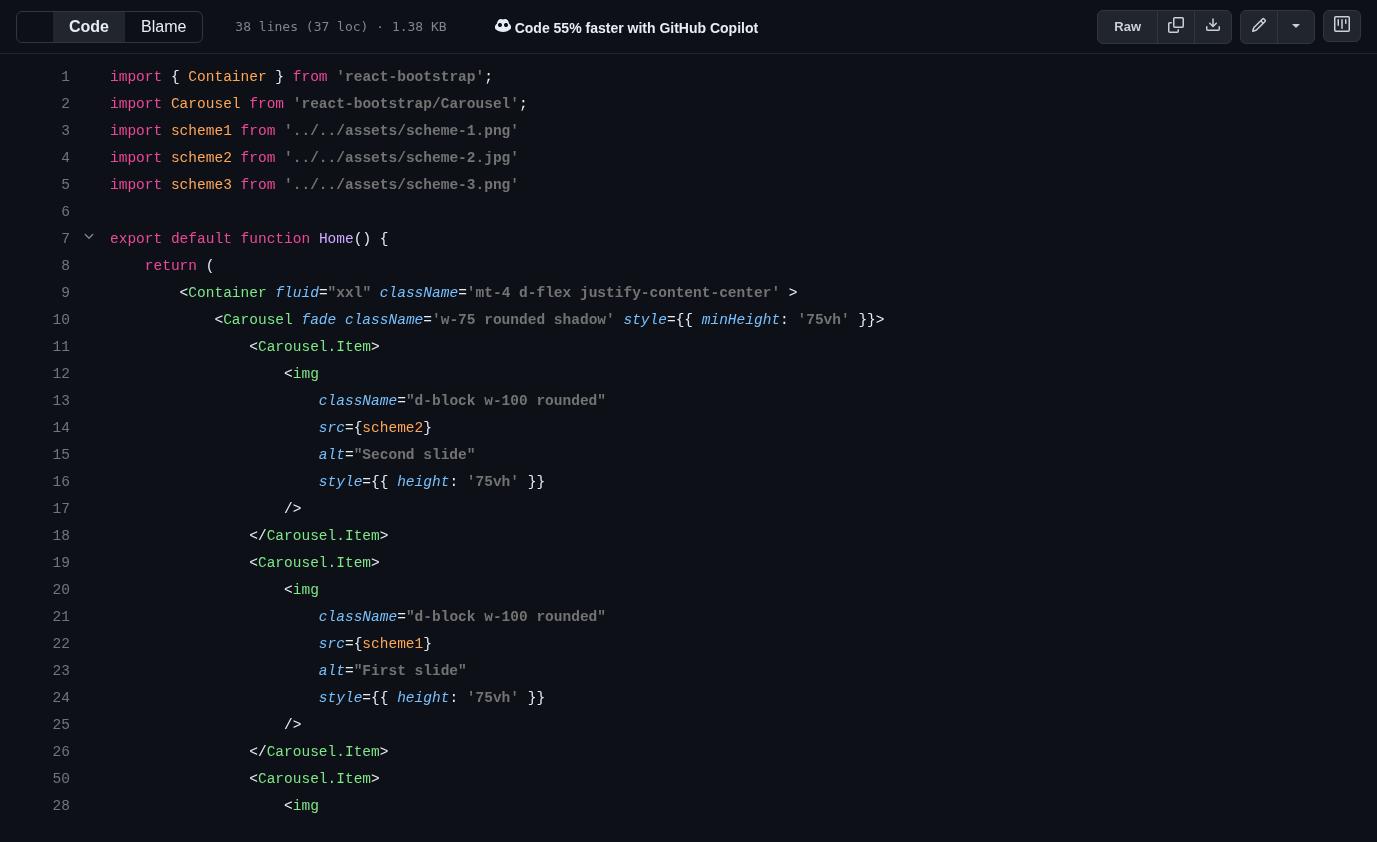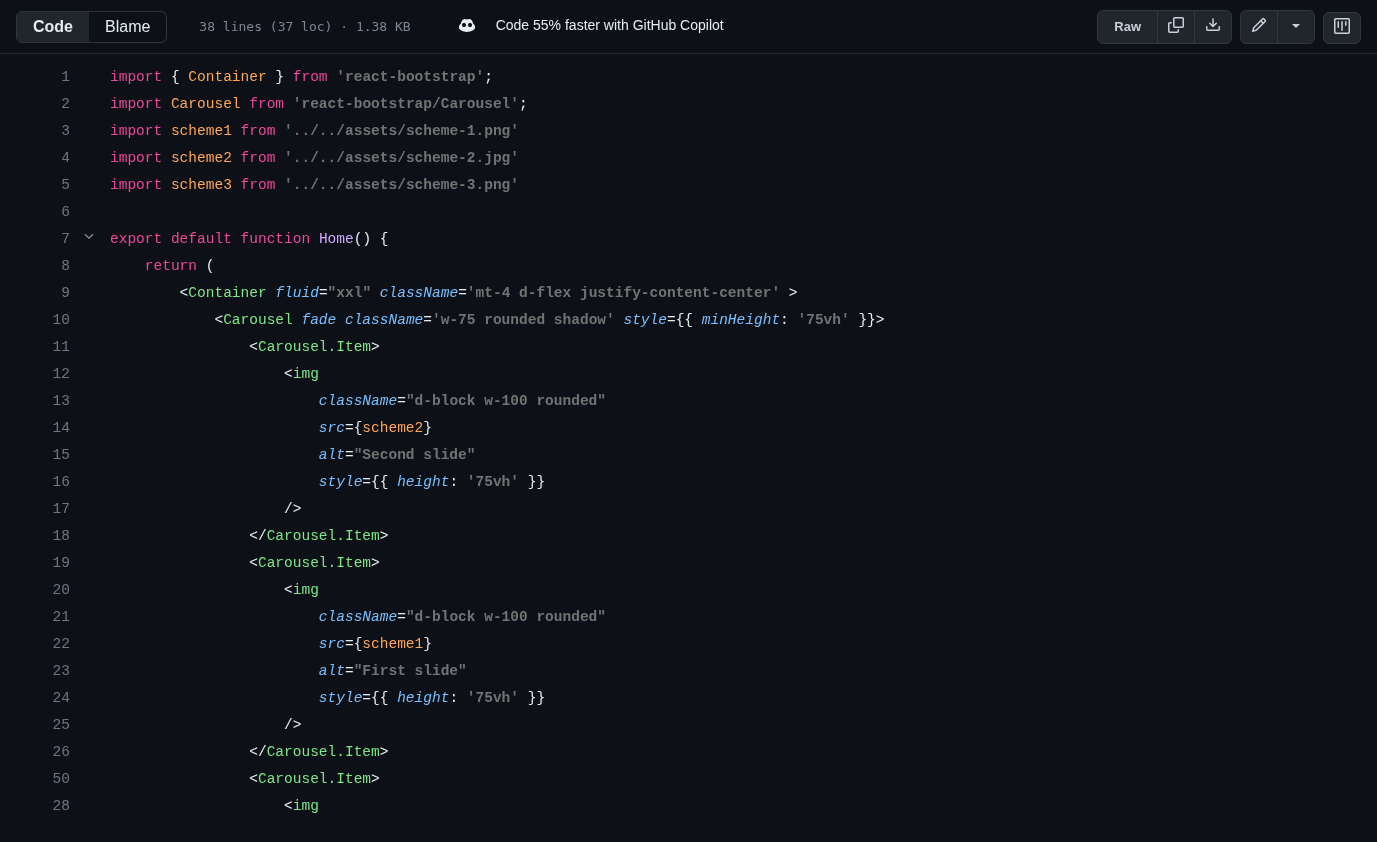--- a/index.html
+++ b/index.html
@@ -19,20 +19,21 @@
   gap: 8px;
   border-bottom: 1px solid #21262d;
   height: 54px;
   background: #0d1117;
 }
 .tab-group {
   display: flex;
   border: 1px solid #30363d;
   border-radius: 6px;
   overflow: hidden;
+  padding-left: 36px;
 }
 .tab-button {
   padding: 6px 16px;
   background: transparent;
   border: none;
   color: #e6edf3;
   font-size: 16px;
   cursor: pointer;
 }
 .tab-button.active {
@@ -40,31 +41,31 @@
   font-weight: 600;
 }
 .file-info {
   color: #7d8590;
   font-family: ui-monospace, SFMono-Regular, Consolas, monospace;
   font-size: 13px;
   margin-left: 24px;
 }
 .copilot-pill {
   display: flex;
-  align-items: flex-start;
-  gap: 21px;
+  align-items: flex-end;
+  gap: 4px;
   margin-left: 40px;
   color: #e6edf3;
   font-size: 14px;
-  font-weight: 400;
+  font-weight: 700;
 }
 .spacer { flex: 1; }
 .action-group {
   display: flex;
-  align-items: flex-end;
+  align-items: flex-start;
   gap: 8px;
   border-radius: 17px;
 }
 .action-btn, .icon-btn {
   background: #21262d;
   border: 1px solid #30363d;
   border-radius: 6px;
   color: #c9d1d9;
   padding: 6px 10px;
   cursor: pointer;

